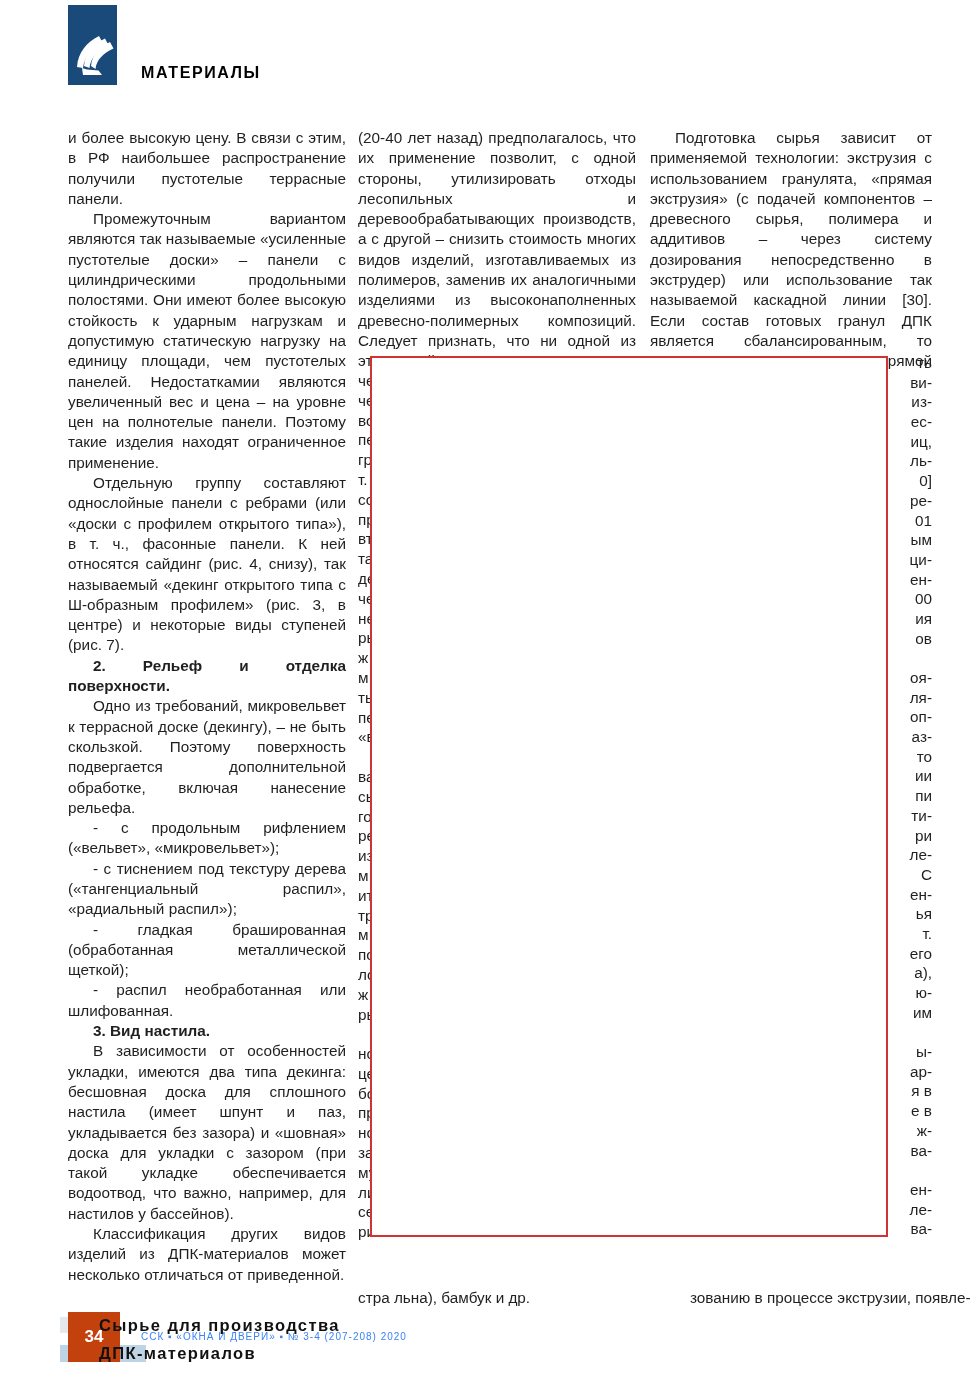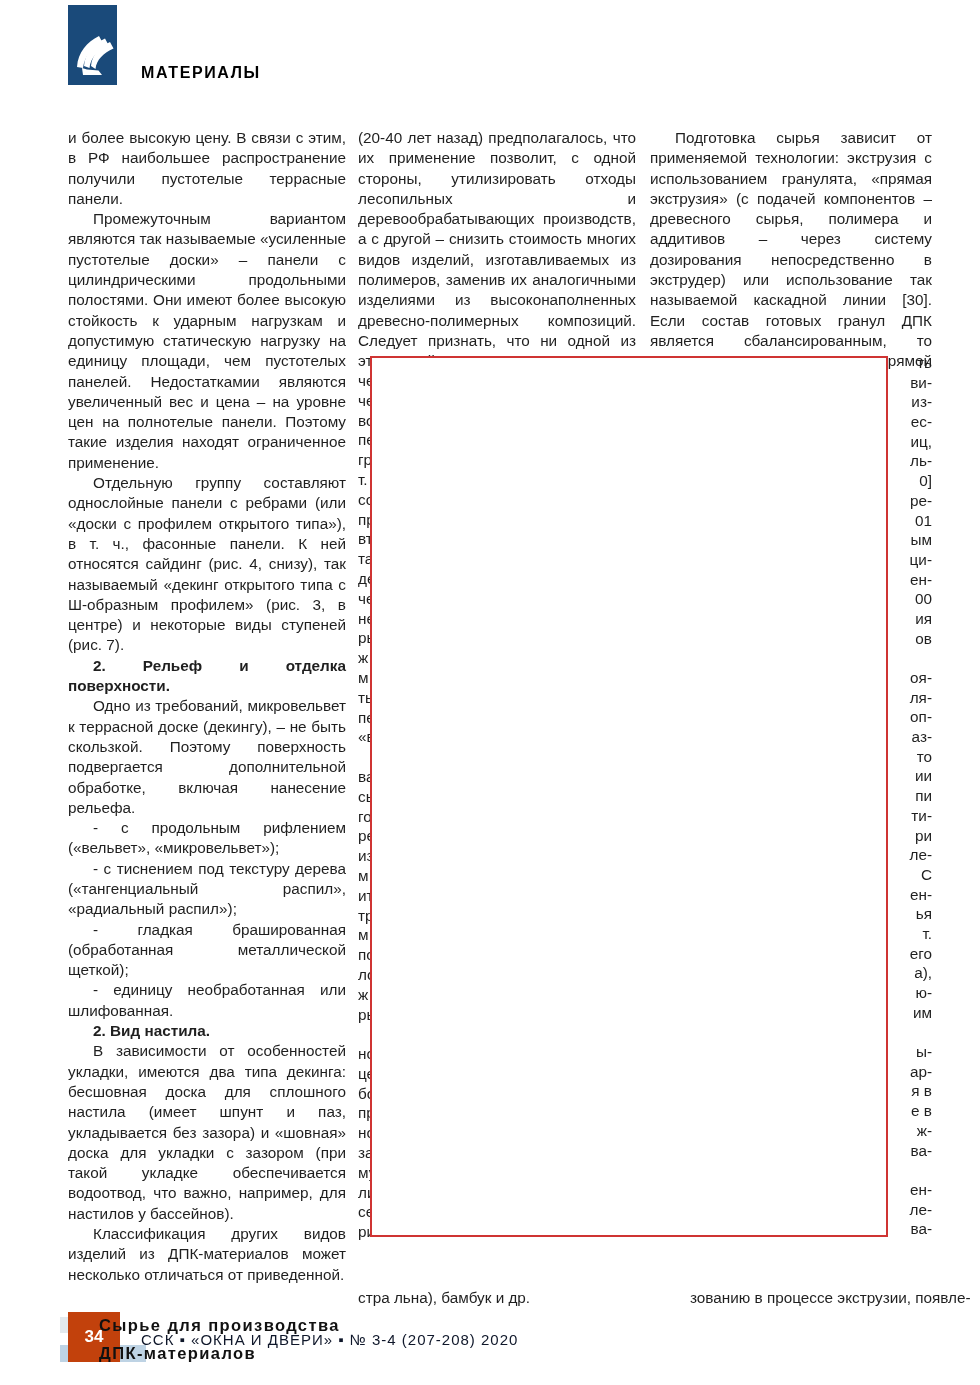--- a/index.html
+++ b/index.html
@@ -47,21 +47,21 @@
   .redaction{
     position:absolute;left:370px;top:356px;width:518px;height:881px;
     background:#ffffff;border:2px solid #cf3433;z-index:5;box-sizing:border-box;
   }
   
   .page-badge{
     position:absolute;left:68px;top:1312px;width:52px;height:50px;background:#c2410c;
     color:#ffffff;font-weight:bold;font-size:17px;display:flex;align-items:center;justify-content:center;
   }
   .footer-line{
-    position:absolute;left:141px;top:1331px;color:#0f172a;font-size:15px;letter-spacing:1px;
+    position:absolute;left:141px;top:1331px;color:#3b82f6;font-size:10px;letter-spacing:1px;
   }
 </style>
 </head>
 <body>
 
 <div class="logo">
   <span>
     <svg width="49" height="80" viewBox="0 0 49 80" xmlns="http://www.w3.org/2000/svg">
       <g fill="#ffffff">
         <path d="M9 62 C10 47 19 37 31 31 L34.5 37.5 C24 42.5 16.5 51 15 63 Z"></path>
@@ -77,22 +77,22 @@
 <div class="col col-left">
   <div>
       <p class="para p-noindent">и более высокую цену. В связи с этим, в РФ наибольшее распространение получили пустотелые террасные панели.</p>
       <p class="para">Промежуточным вариантом являются так называемые «усиленные пустотелые доски» – панели с цилиндрическими продольными полостями. Они имеют более высокую стойкость к ударным нагрузкам и допустимую статическую нагрузку на единицу площади, чем пустотелых панелей. Недостаткамии являются увеличенный вес и цена – на уровне цен на полнотелые панели. Поэтому такие изделия находят ограниченное применение.</p>
       <p class="para">Отдельную группу составляют однослойные панели с ребрами (или «доски с профилем открытого типа»), в т. ч., фасонные панели. К ней относятся сайдинг (рис. 4, снизу), так называемый «декинг открытого типа с Ш-образным профилем» (рис. 3, в центре) и некоторые виды ступеней (рис. 7).</p>
       <p class="para p-bold">2. Рельеф и отделка поверхности.</p>
       <p class="para">Одно из требований, микровельвет к террасной доске (декингу), – не быть скользкой. Поэтому поверхность подвергается дополнительной обработке, включая нанесение рельефа.</p>
       <p class="para">- с продольным рифлением («вельвет», «микровельвет»);</p>
       <p class="para">- с тиснением под текстуру дерева («тангенциальный распил», «радиальный распил»);</p>
       <p class="para">- гладкая брашированная (обработанная металлической щеткой);</p>
-      <p class="para">- единицу необработанная или шлифованная.</p>
-      <p class="para p-bold">2. Вид настила.</p>
+      <p class="para">- распил необработанная или шлифованная.</p>
+      <p class="para p-bold">3. Вид настила.</p>
       <p class="para">В зависимости от особенностей укладки, имеются два типа декинга: бесшовная доска для сплошного настила (имеет шпунт и паз, укладывается без зазора) и «шовная» доска для укладки с зазором (при такой укладке обеспечивается водоотвод, что важно, например, для настилов у бассейнов).</p>
       <p class="para">Классификация других видов изделий из ДПК-материалов может несколько отличаться от приведенной.</p>
     </div>
   <div class="sec-heading">
     <span class="hl-bar1"></span>
     <span class="hl-bar2"></span>
     <div class="hline">Сырье для производства</div>
     <div class="hline">ДПК-материалов</div>
   </div>
 

